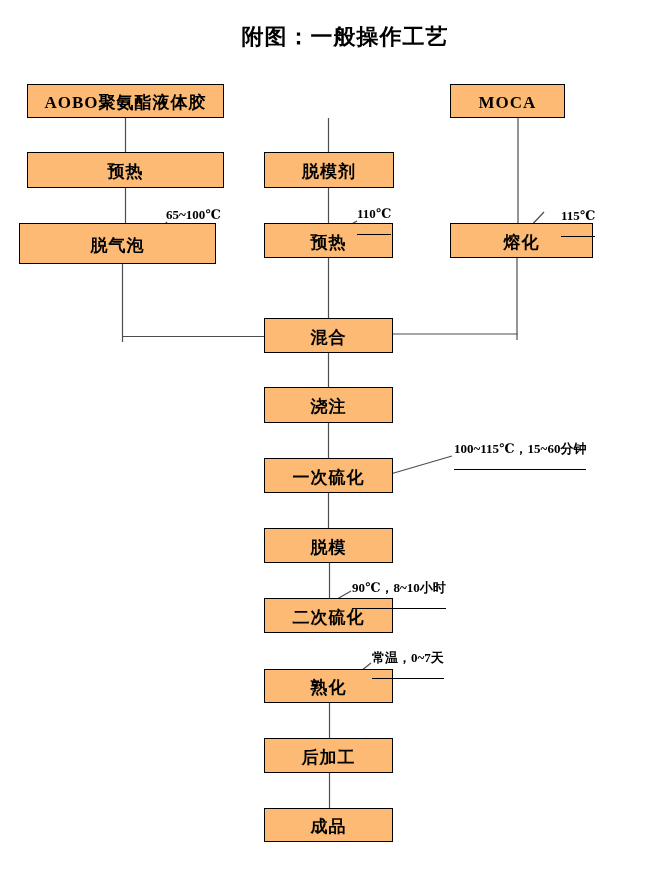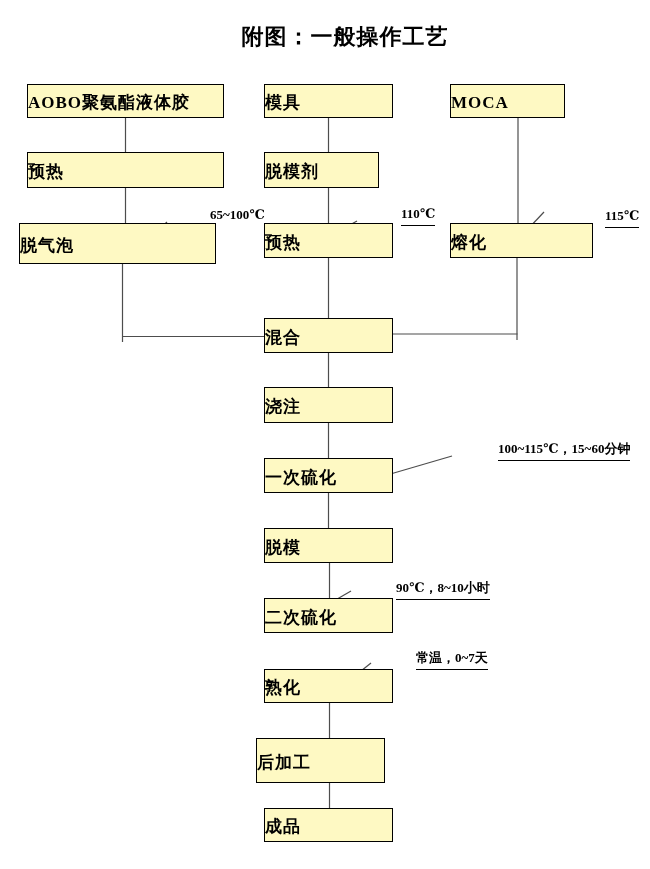--- a/index.html
+++ b/index.html
@@ -26,45 +26,44 @@
   }
   svg.lines {
     position: absolute;
     left: 0; top: 0;
     width: 650px; height: 869px;
     z-index: 1;
   }
   .box {
     position: absolute;
     border: 1.5px solid #000;
-    background: #fef9c3;
+    background: #fdba74;
     z-index: 2;
     display: flex;
     align-items: center;
-    justify-content: flex-start;
+    justify-content: center;
   }
   .box .box-label {
     font-size: 17px;
     font-weight: bold;
     letter-spacing: 1px;
     padding-top: 3px;
     white-space: nowrap;
   }
   .note {
     position: absolute;
     z-index: 3;
     font-size: 13px;
     font-weight: bold;
     white-space: nowrap;
     line-height: 14px;
-    margin-left: 44px;
   }
   .note.u {
     border-bottom: 1.5px solid #000;
-    padding-bottom: 4px;
+    padding-bottom: 13px;
   }
 </style>
 </head>
 <body>
 
 <div class="canvas">
 
   <div class="page-title">附图：一般操作工艺</div>
 
   <svg class="lines" viewBox="0 0 650 869" xmlns="http://www.w3.org/2000/svg">
@@ -100,24 +99,21 @@
   <div class="box" style="left:27px;top:84px;width:197px;height:34px">
     <span class="box-label">AOBO聚氨酯液体胶</span>
   </div>
   <div class="box" style="left:27px;top:152px;width:197px;height:36px">
     <span class="box-label">预热</span>
   </div>
   <div class="box" style="left:19px;top:223px;width:197px;height:41px">
     <span class="box-label">脱气泡</span>
   </div>
 
-  <div class="box" style="left:264px;top:84px;width:129px;height:34px">
-    <span class="box-label">模具</span>
-  </div>
-  <div class="box" style="left:264px;top:152px;width:115px;height:36px">
+  <div class="box" style="left:264px;top:152px;width:130px;height:36px">
     <span class="box-label">脱模剂</span>
   </div>
   <div class="box" style="left:264px;top:223px;width:129px;height:35px">
     <span class="box-label">预热</span>
   </div>
 
   <div class="box" style="left:450px;top:84px;width:115px;height:34px">
     <span class="box-label">MOCA</span>
   </div>
   <div class="box" style="left:450px;top:223px;width:143px;height:35px">
@@ -135,21 +131,21 @@
   </div>
   <div class="box" style="left:264px;top:528px;width:129px;height:35px">
     <span class="box-label">脱模</span>
   </div>
   <div class="box" style="left:264px;top:598px;width:129px;height:35px">
     <span class="box-label">二次硫化</span>
   </div>
   <div class="box" style="left:264px;top:669px;width:129px;height:34px">
     <span class="box-label">熟化</span>
   </div>
-  <div class="box" style="left:256px;top:738px;width:129px;height:45px">
+  <div class="box" style="left:264px;top:738px;width:129px;height:35px">
     <span class="box-label">后加工</span>
   </div>
   <div class="box" style="left:264px;top:808px;width:129px;height:34px">
     <span class="box-label">成品</span>
   </div>
 
   <div class="note" style="left:166px;top:208px">65~100℃</div>
   <div class="note u" style="left:357px;top:207px">110℃</div>
   <div class="note u" style="left:561px;top:209px">115℃</div>
   <div class="note u" style="left:454px;top:442px">100~115℃，15~60分钟</div>

